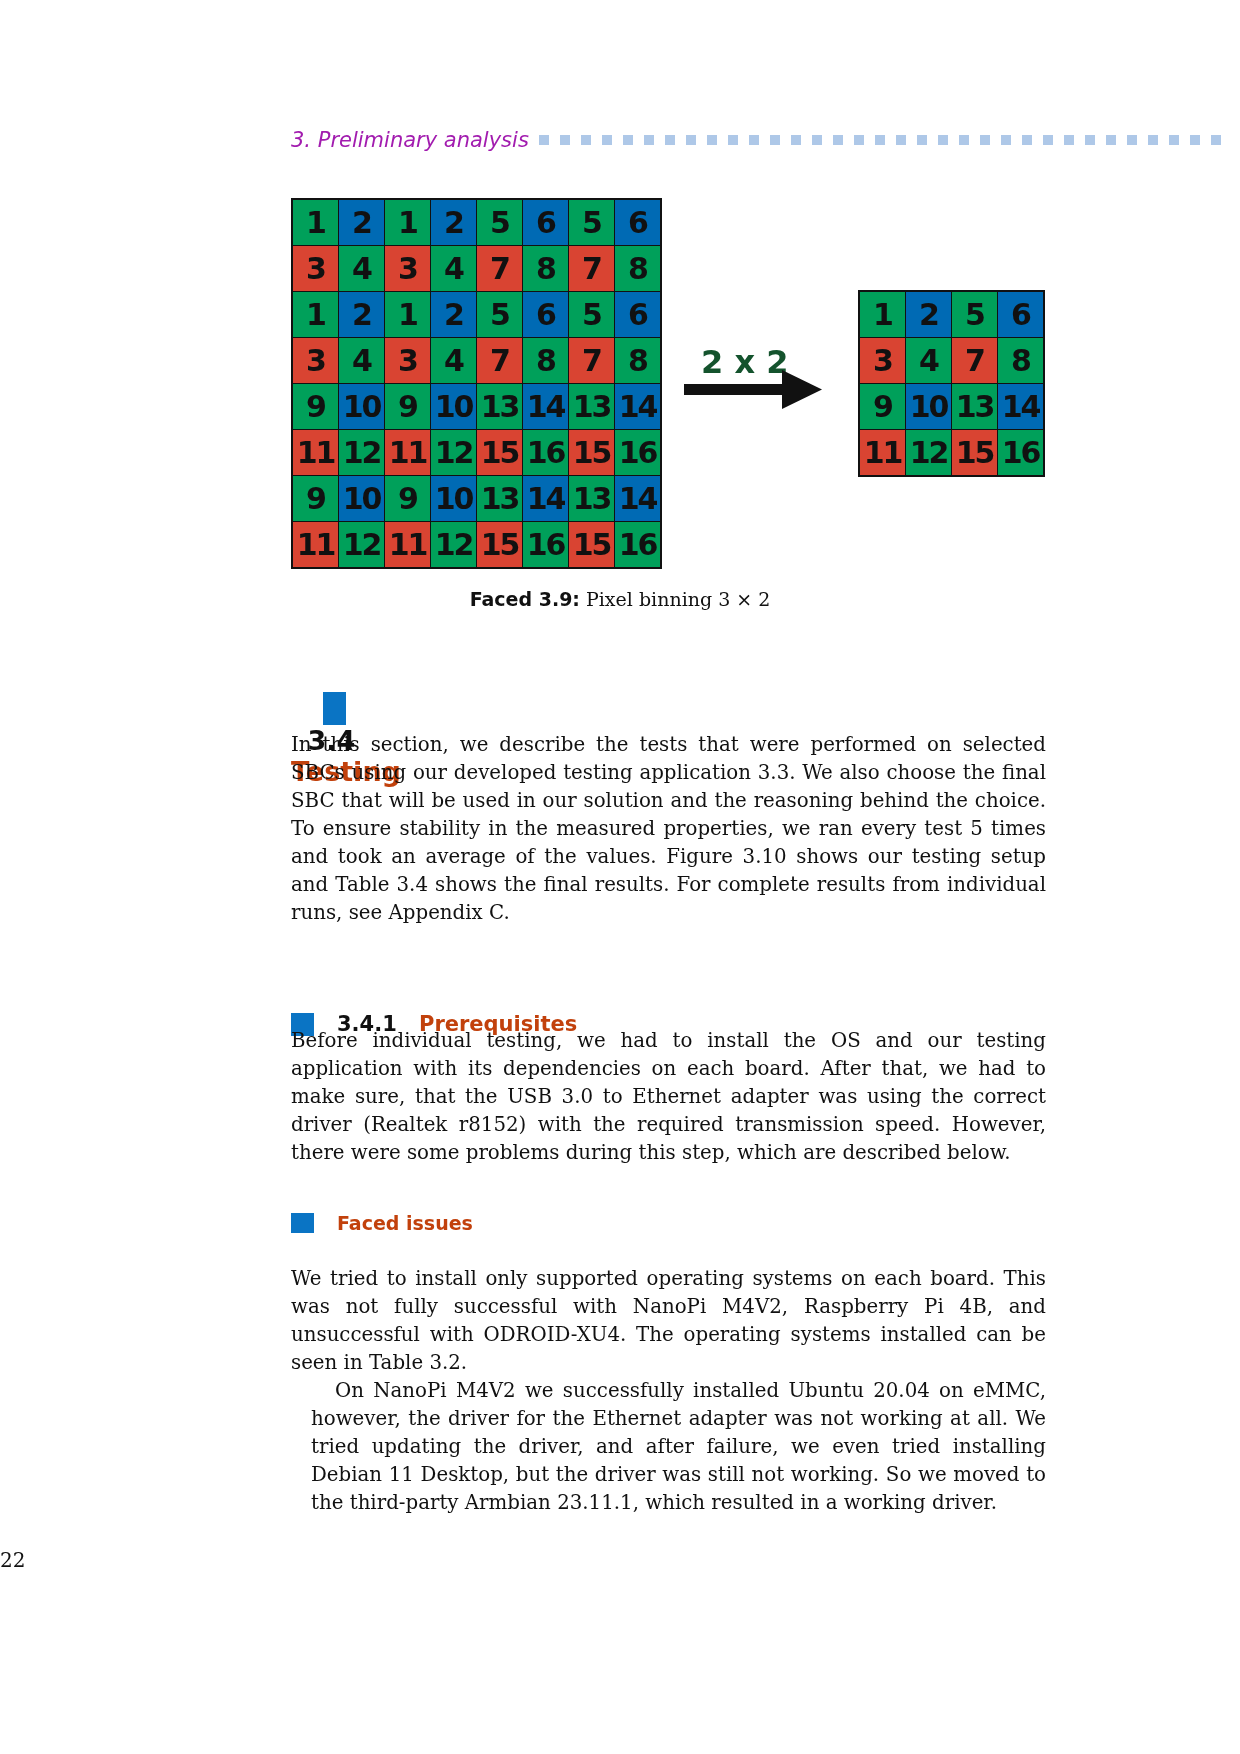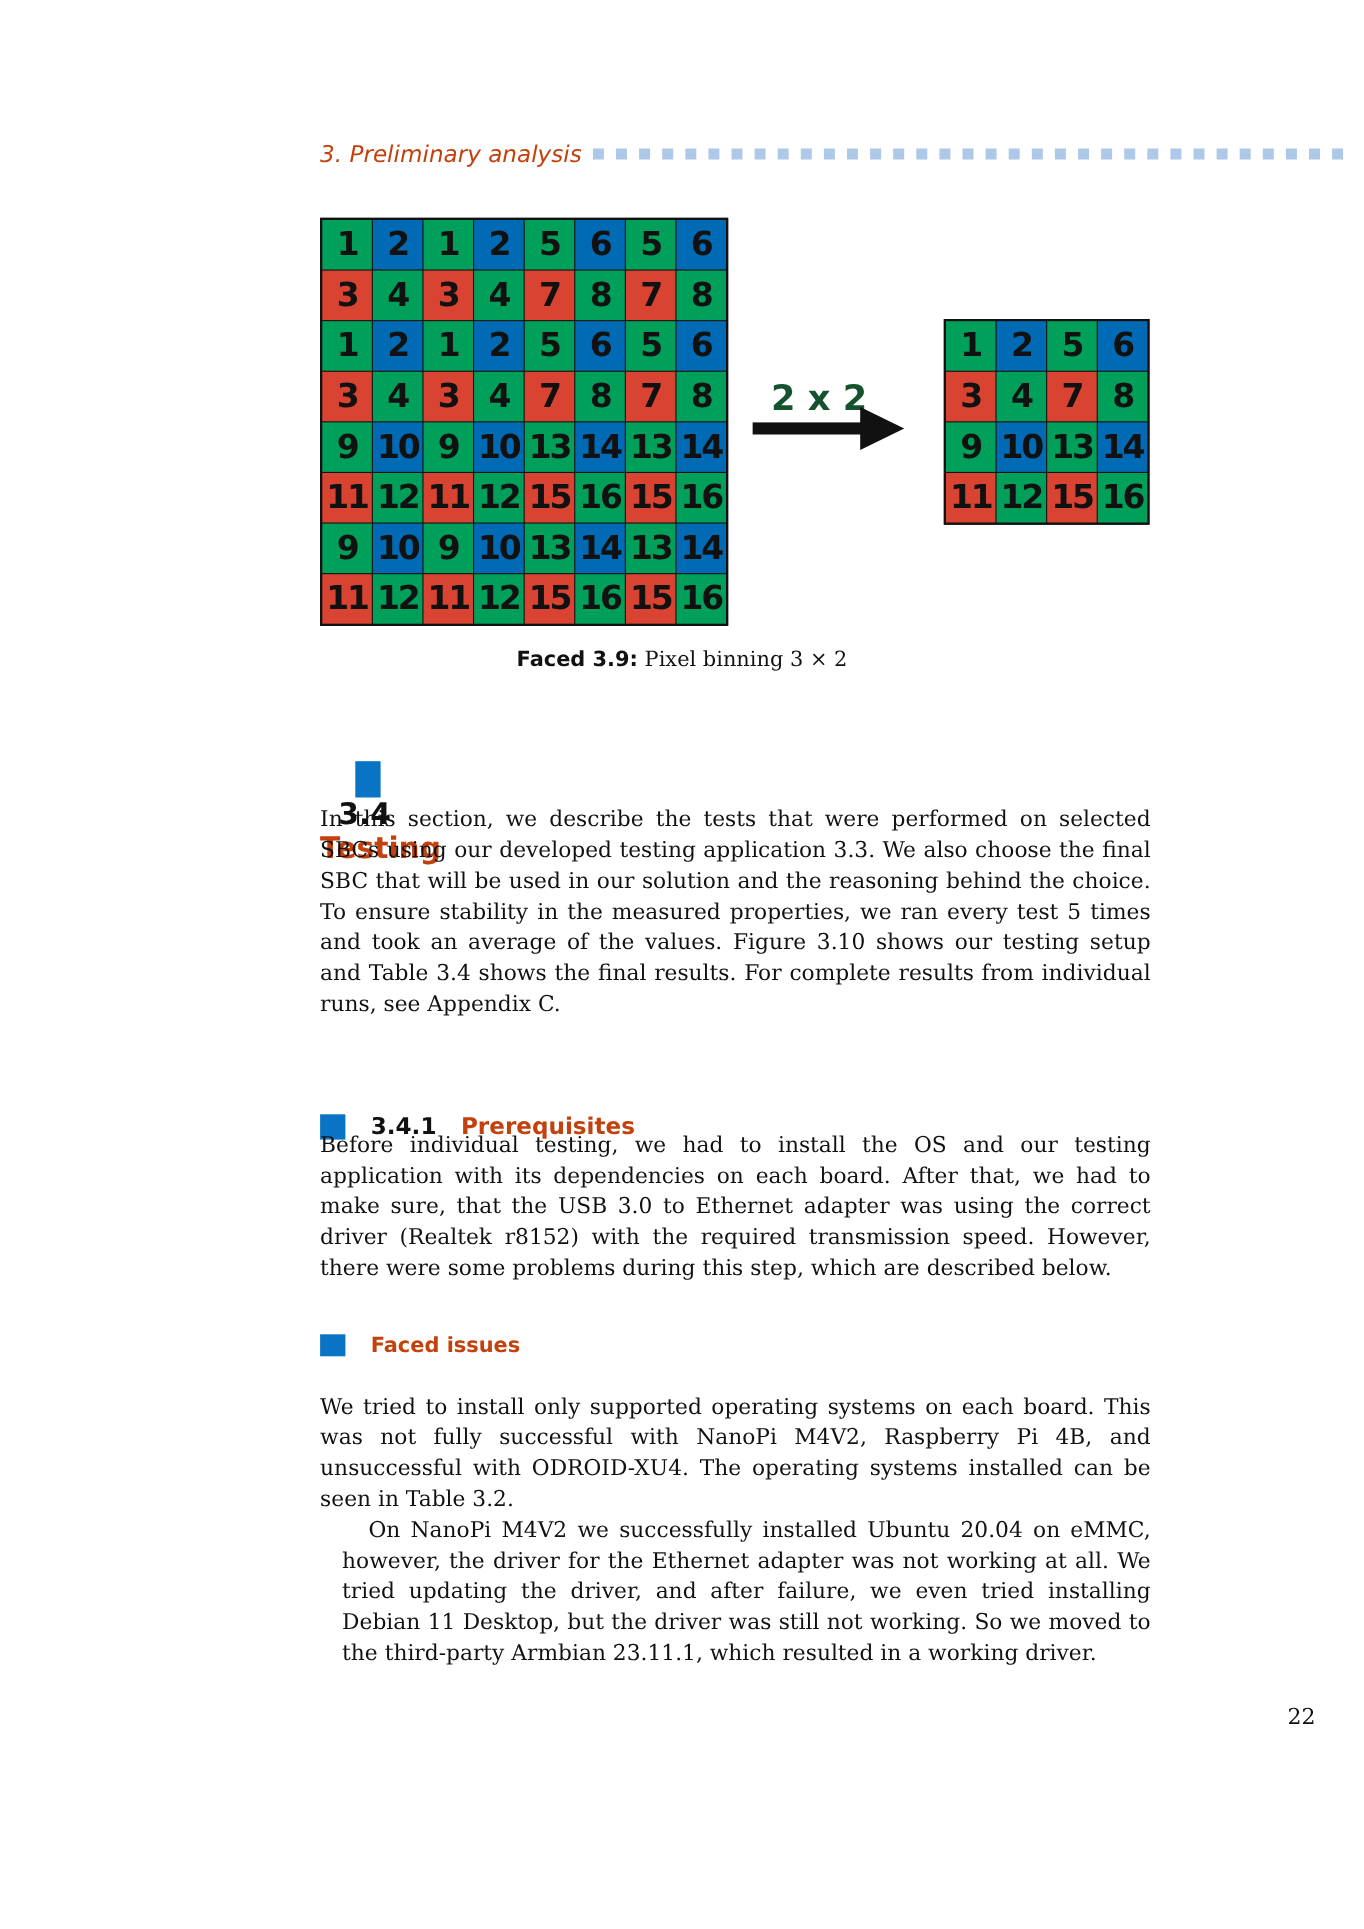--- a/index.html
+++ b/index.html
@@ -1,17 +1,17 @@
 <!DOCTYPE html>
 <html><head>
 <meta charset="utf-8">
 <style>
   html, body { margin:0; padding:0; background:#fff; }
   body { width:1240px; height:1754px; position:relative; overflow:hidden; font-family:"DejaVu Serif", serif; color:#111; }
-  .runhead { position:absolute; left:291px; top:128px; font-family:"DejaVu Sans", sans-serif; font-style:italic; font-size:21px; color:#c2410c; white-space:nowrap; display:flex; align-items:center; }
+  .runhead { position:absolute; left:291px; top:128px; font-family:"DejaVu Sans", sans-serif; font-style:italic; font-size:21px; color:#a21caf; white-space:nowrap; display:flex; align-items:center; }
   .dots { display:flex; gap:11px; margin-left:10px; }
   .dots span { width:10px; height:10px; background:#aec8e8; display:inline-block; }
 
   .fig { position:absolute; left:291px; top:198px; width:755px; height:373px; }
   .grid { position:absolute; border:2px solid #111; display:grid; background:#111; gap:1px; }
   .grid.big { left:0; top:0; grid-template-columns:repeat(8, 45px); grid-template-rows:repeat(8, 45px); }
   .grid.small { left:567px; top:92px; grid-template-columns:repeat(4, 45px); grid-template-rows:repeat(4, 45px); }
   .cell { display:flex; align-items:center; justify-content:center; font-family:"DejaVu Sans", sans-serif; font-weight:bold; font-size:30px; color:#111; letter-spacing:-2px; }
   .cell.g { background:#00a05a; }
   .cell.b { background:#006ab4; }
@@ -34,21 +34,21 @@
   .s2 .num { width:82px; }
   .s3 { top:1212px; font-size:19px; }
   .s3 .sq { width:23px; height:20px; margin-right:23px; }
 
   .para { position:absolute; left:291px; width:755px; font-size:19.8px; line-height:28px; text-align:justify; }
   .para p { margin:0; }
   .para p.ind { text-indent:24px;margin-left:20px; }
   .p1 { top:731px; }
   .p2 { top:1027px; }
   .p3 { top:1265px; }
-  .pagenum { position:absolute; left:0; width:1196px; top:1548px; text-align:right; font-size:20px; }
+  .pagenum { position:absolute; left:0; width:1196px; top:1548px; text-align:left; font-size:20px; }
 </style>
 </head>
 <body>
 
 <div class="runhead">
   <span>3. Preliminary analysis</span>
   <span class="dots" id="dots">
       <span></span>
       <span></span>
       <span></span>

